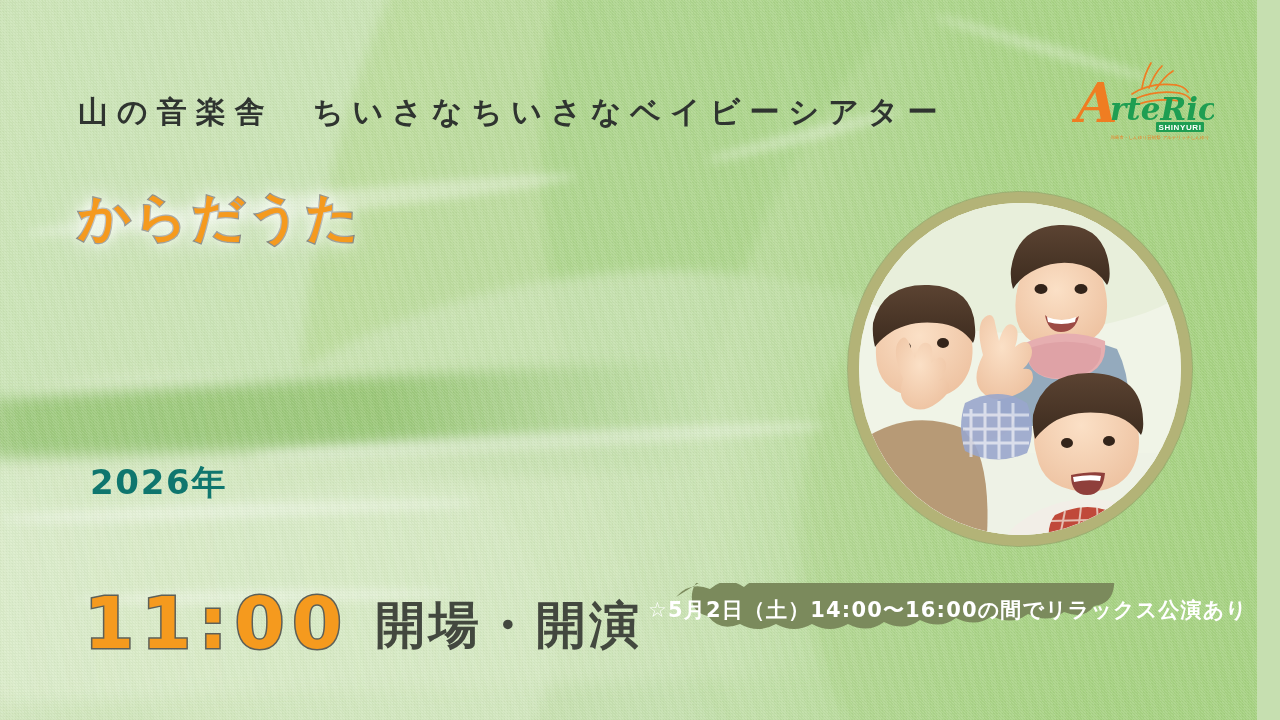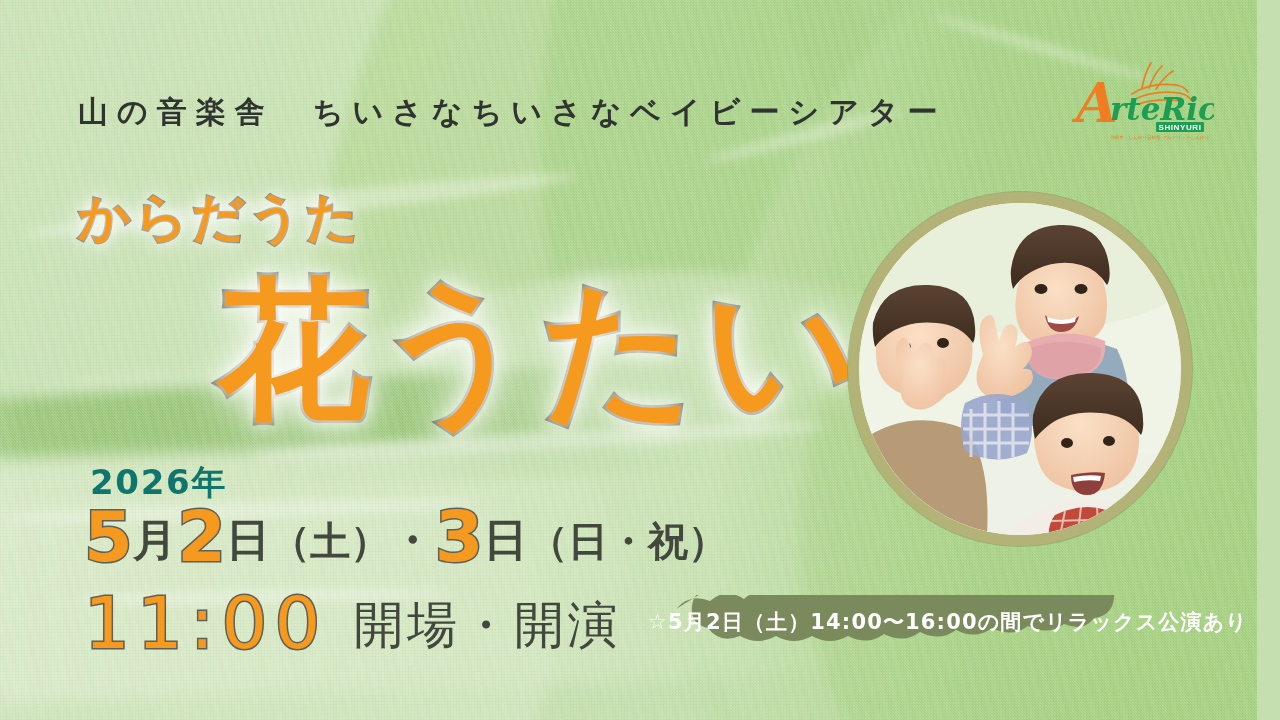--- a/index.html
+++ b/index.html
@@ -128,21 +128,21 @@
   .dateline .big{
     font-size:70px;color:#F59A1E;
     -webkit-text-stroke:3px #5d6058;paint-order:stroke fill;
     vertical-align:-4px;
   }
   .dateline .md{font-size:44px;vertical-align:2px;letter-spacing:.01em;}
   .dateline .sm{font-size:40px;vertical-align:2px;}
 
   .timeline{
     position:absolute;left:84px;top:587px;
-    white-space:nowrap;line-height:1;font-weight:400;color:#43483f;
+    white-space:nowrap;line-height:1;font-weight:700;color:#43483f;
   }
   .timeline .clock{
     font-size:72px;color:#F59A1E;letter-spacing:.10em;
     -webkit-text-stroke:3px #5d6058;paint-order:stroke fill;
   }
   .timeline .evt{font-size:50px;letter-spacing:.07em;margin-left:26px;vertical-align:6px;}
 
   
   .photo-wrap{
     position:absolute;left:848px;top:192px;width:344px;height:354px;
@@ -153,21 +153,21 @@
     box-shadow:0 0 0 1px rgba(140,140,90,.5);
   }
   .photo-inner{
     position:absolute;left:11px;top:11px;right:11px;bottom:11px;
     border-radius:50%;overflow:hidden;background:#eef3e4;
   }
   .photo-inner svg{display:block;width:100%;height:100%;}
 
   
   .relax{
-    position:absolute;left:642px;top:583px;width:612px;height:54px;margin-top:12px;
+    position:absolute;left:642px;top:583px;width:612px;height:54px;
   }
   .relax svg{position:absolute;inset:0;width:100%;height:100%;}
   .relax-text{
     position:absolute;inset:0;display:flex;align-items:center;justify-content:center;
     color:#ffffff;font-size:21px;font-weight:700;letter-spacing:.055em;white-space:nowrap;
   }
 </style>
 </head>
 <body>
 
@@ -217,27 +217,23 @@
 
         <rect x="84" y="64" width="48" height="10" fill="#1e9e52" rx="1"></rect>
         <text x="108" y="72" text-anchor="middle" font-family="'Liberation Sans',sans-serif" font-size="8" font-weight="700" fill="#ffffff" letter-spacing="0.6">SHINYURI</text>
 
         <text x="38" y="81" font-family="'DejaVu Sans','Liberation Sans',sans-serif" font-size="4.6" fill="#ef7d22">川崎市・しんゆり芸術祭 アルテリッチしんゆり</text>
       </svg>
     </div>
 
     <div class="kicker">からだうた</div>
 
-    <div class="maintitle">花うたい</div>
 
     <div class="year">2026年</div>
 
-    <div class="dateline">
-      <span class="big">5</span><span class="md">月</span><span class="big">2</span><span class="md">日</span><span class="sm">（土）</span><span class="md">・</span><span class="big">3</span><span class="md">日</span><span class="sm">（日・祝）</span>
-    </div>
 
     <div class="timeline">
       <span class="clock">11:00</span><span class="evt">開場・開演</span>
     </div>
 
     <div class="photo-wrap">
       <div class="photo-ring"></div>
       <div class="photo-inner">
         <svg viewBox="0 0 322 332" xmlns="http://www.w3.org/2000/svg">
           <defs>

